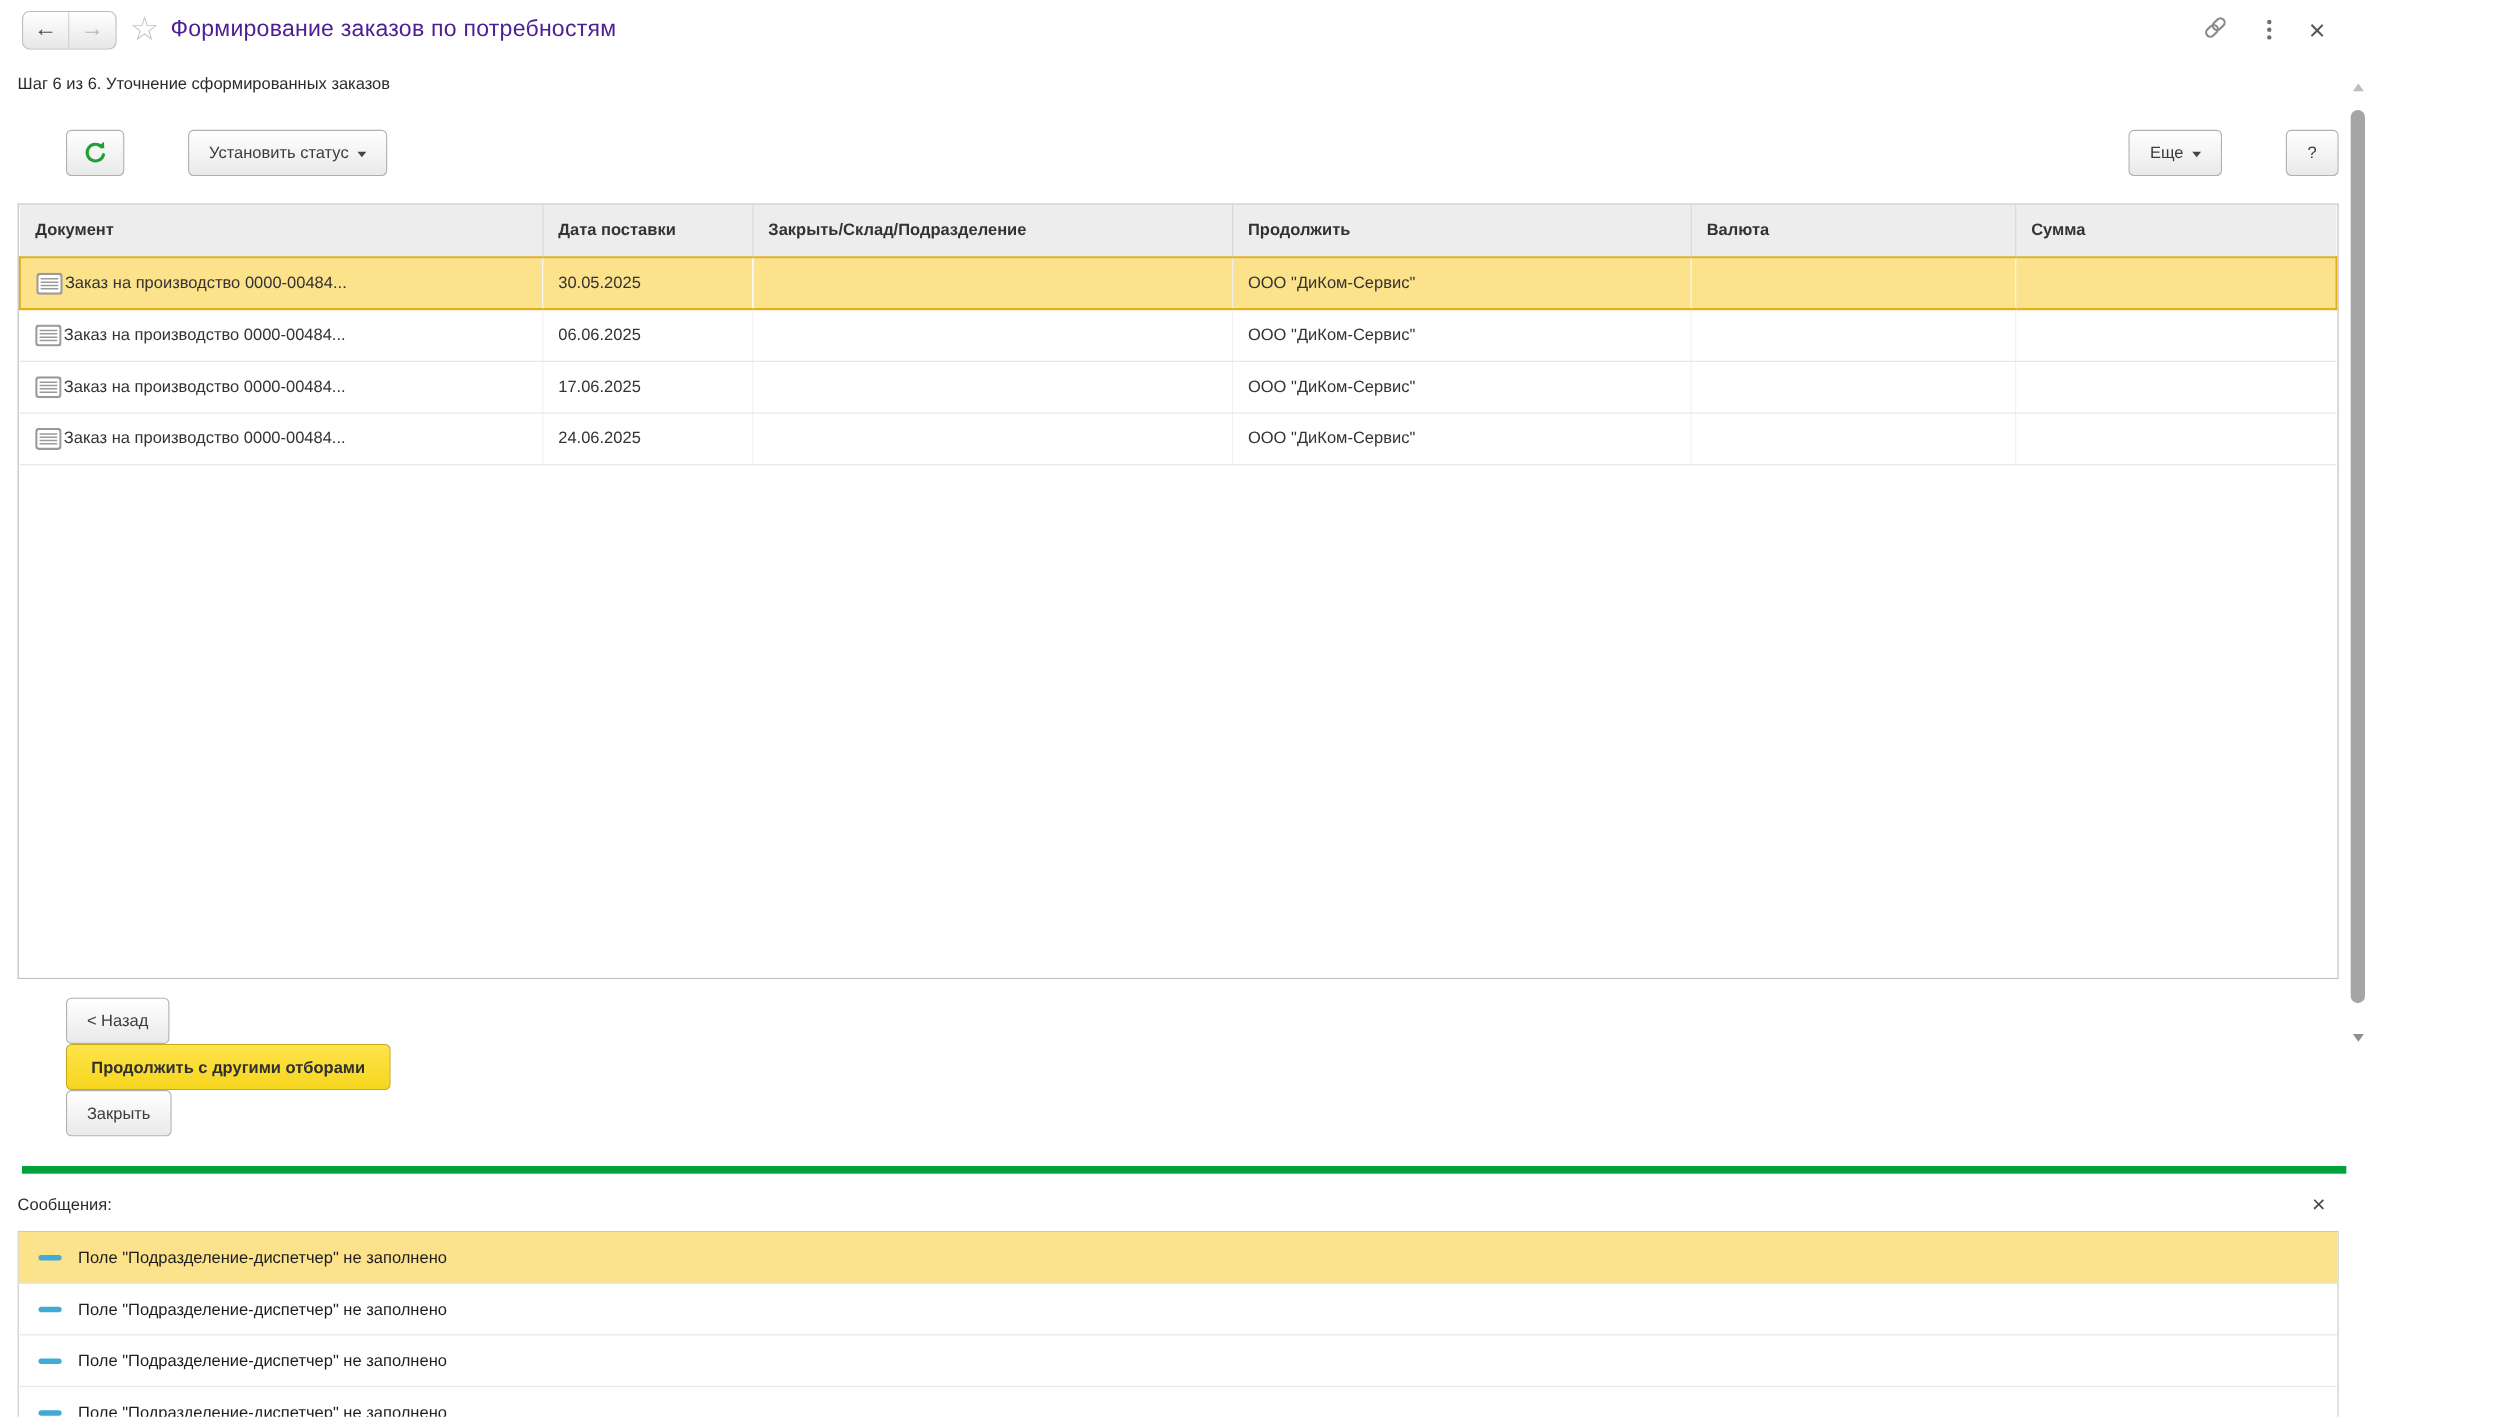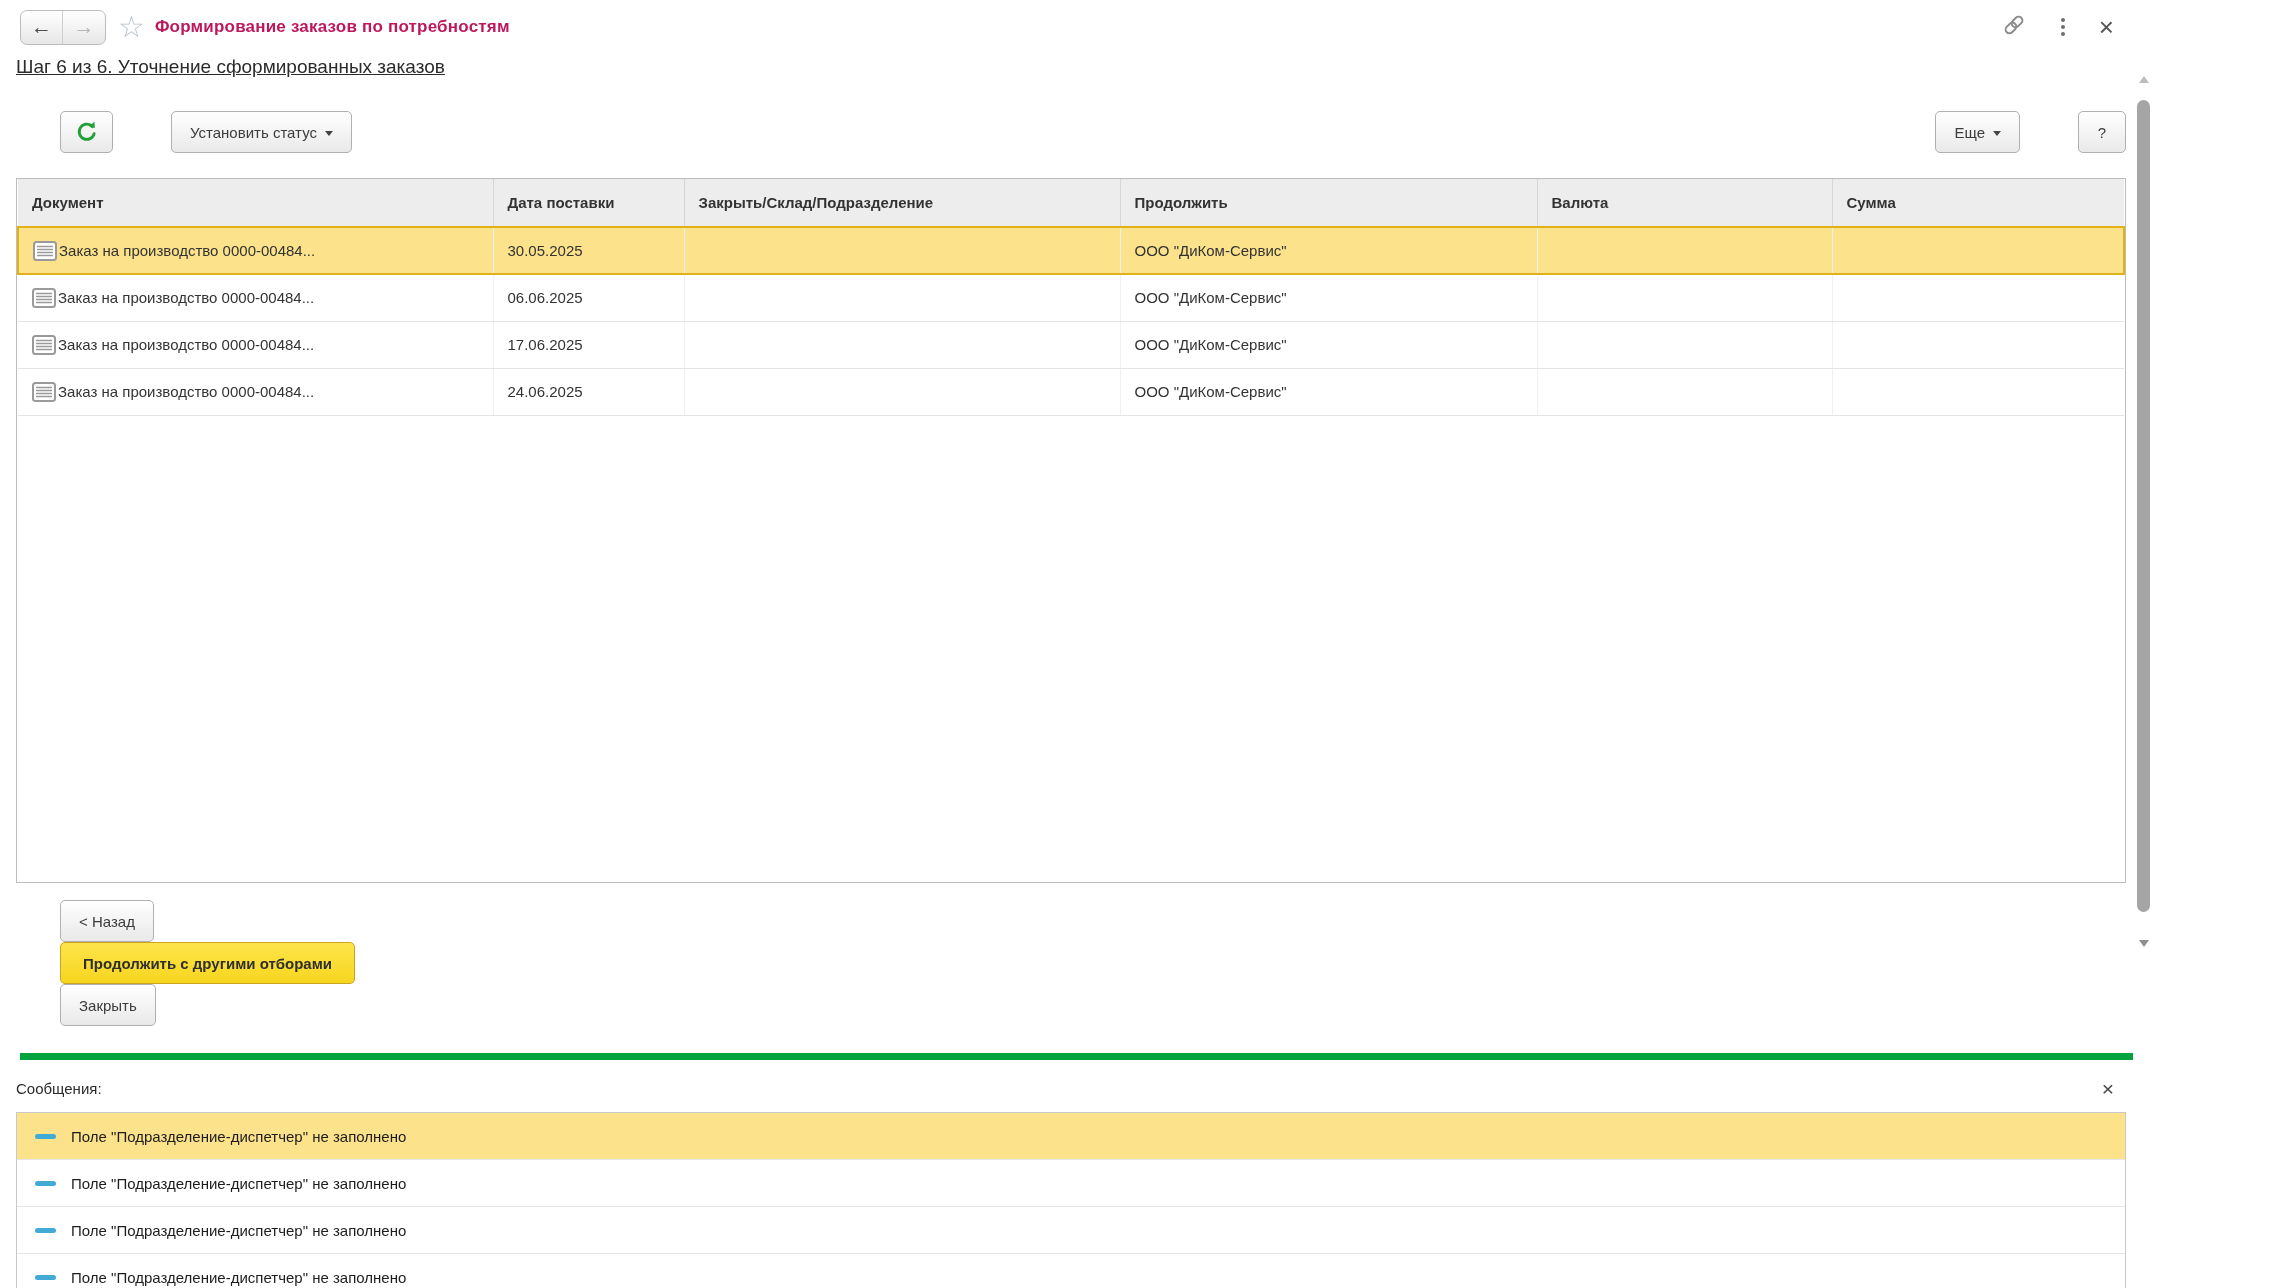--- a/index.html
+++ b/index.html
@@ -8,29 +8,29 @@
 
   
   .titlebar { display: flex; align-items: center; height: 48px; padding: 6px 155px 0 20px; }
   .navpair { display: flex; border: 1px solid #bdbdbd; border-radius: 7px; overflow: hidden;
              background: linear-gradient(#ffffff, #e7e7e7); height: 35px; }
   .navbtn { width: 42px; display: flex; align-items: center; justify-content: center;
             font-size: 21px; font-weight: bold; cursor: pointer; }
   .navbtn.back { color: #4d4d4d; border-right: 1px solid #cfcfcf; }
   .navbtn.fwd  { color: #b5b5b5; }
   .star { font-size: 30px; color: #b9c2cc; margin: 0 10px 0 12px; line-height: 1; cursor: pointer; }
-  .wtitle { font-size: 17px; font-weight: bold; color: #be185d; letter-spacing: .2px; }
+  .wtitle { font-size: 21px; font-weight: normal; color: #4c1d95; letter-spacing: .2px; }
   .titlebar .spacer { flex: 1; }
   .topicons { display: flex; align-items: center; gap: 30px; }
   .kebab { display: flex; flex-direction: column; gap: 3px; padding: 4px; cursor: pointer; }
   .kebab i { width: 4px; height: 4px; border-radius: 50%; background: #6e6e6e; }
   .xclose { font-size: 26px; color: #555; line-height: 1; cursor: pointer; }
 
   
-  .subtitle { margin: 8px 0 0 16px; font-size: 19px; color: #2b2b2b; text-decoration: underline; }
+  .subtitle { margin: 20px 0 0 16px; font-size: 15px; color: #2b2b2b; }
 
   
   .toolbar { display: flex; align-items: center; margin: 33px 16px 0 16px; width: 2110px; }
   .btn { display: inline-flex; align-items: center; justify-content: center; gap: 8px;
          height: 42px; padding: 0 18px; font-size: 15px; color: #3c3c3c;
          background: linear-gradient(#ffffff, #e9e9e9); border: 1px solid #b0b0b0;
          border-radius: 5px; cursor: pointer; white-space: nowrap; margin-left: 44px; }
   .btn.icon-only { width: 53px; padding: 0; }
   .chev { width: 0; height: 0; border-left: 4px solid transparent; border-right: 4px solid transparent;
           border-top: 5px solid #444; margin-top: 2px; }

